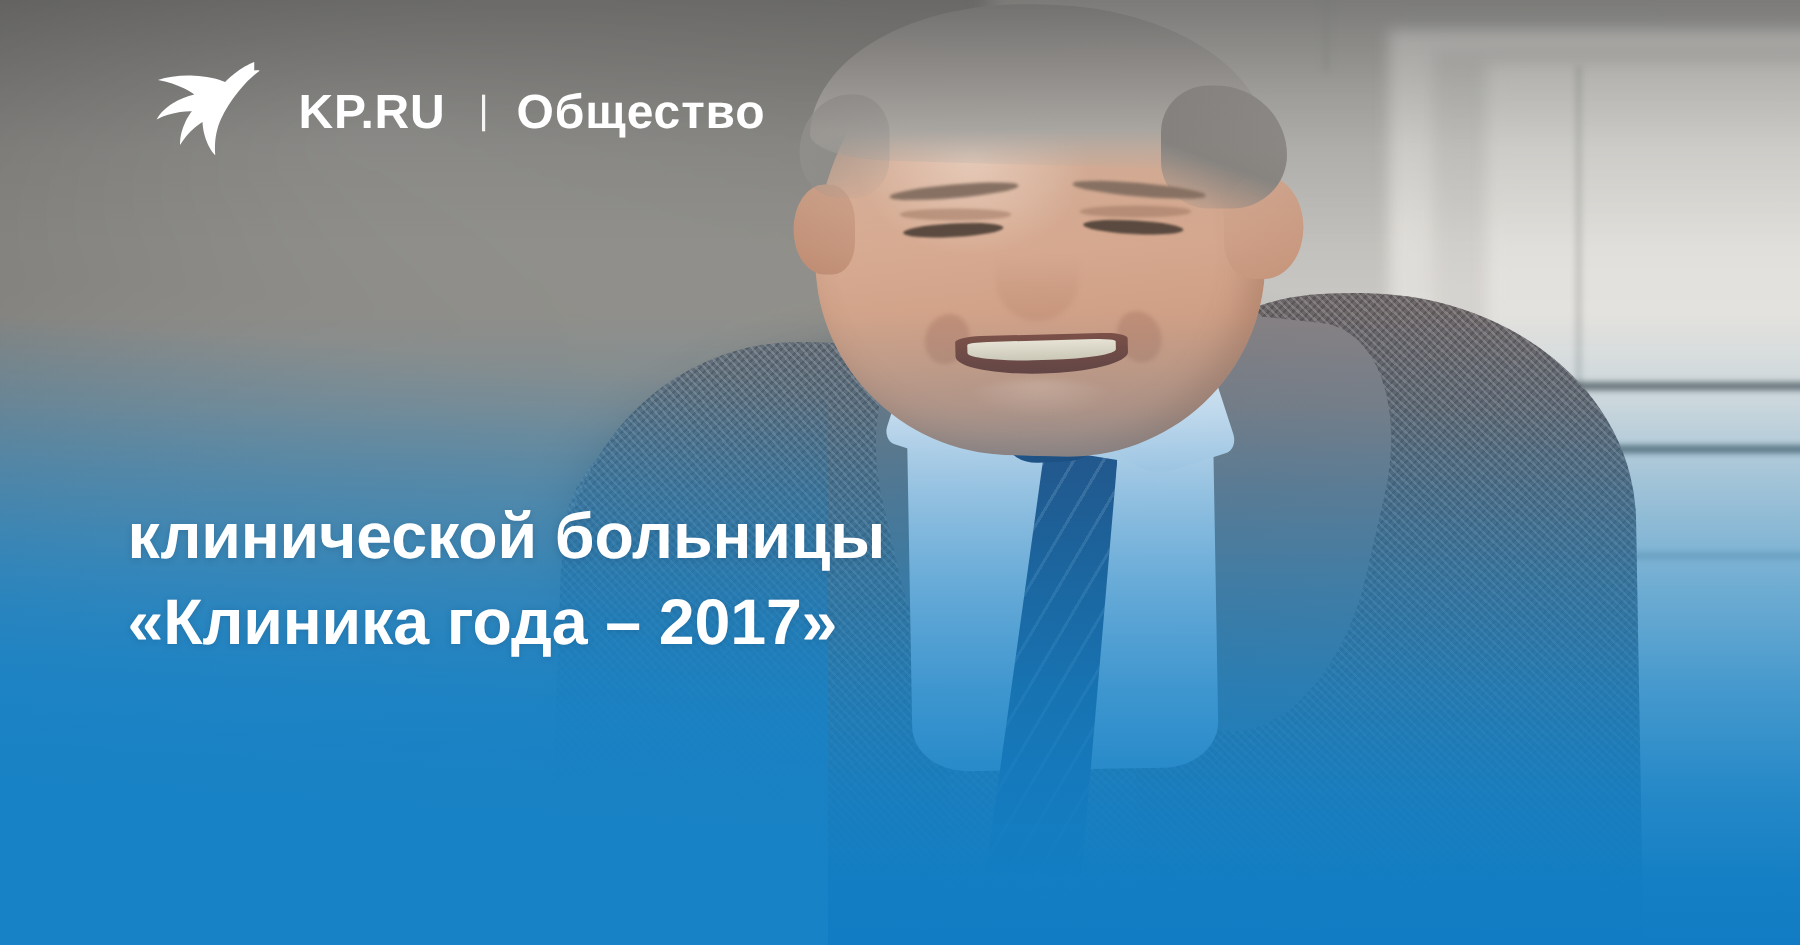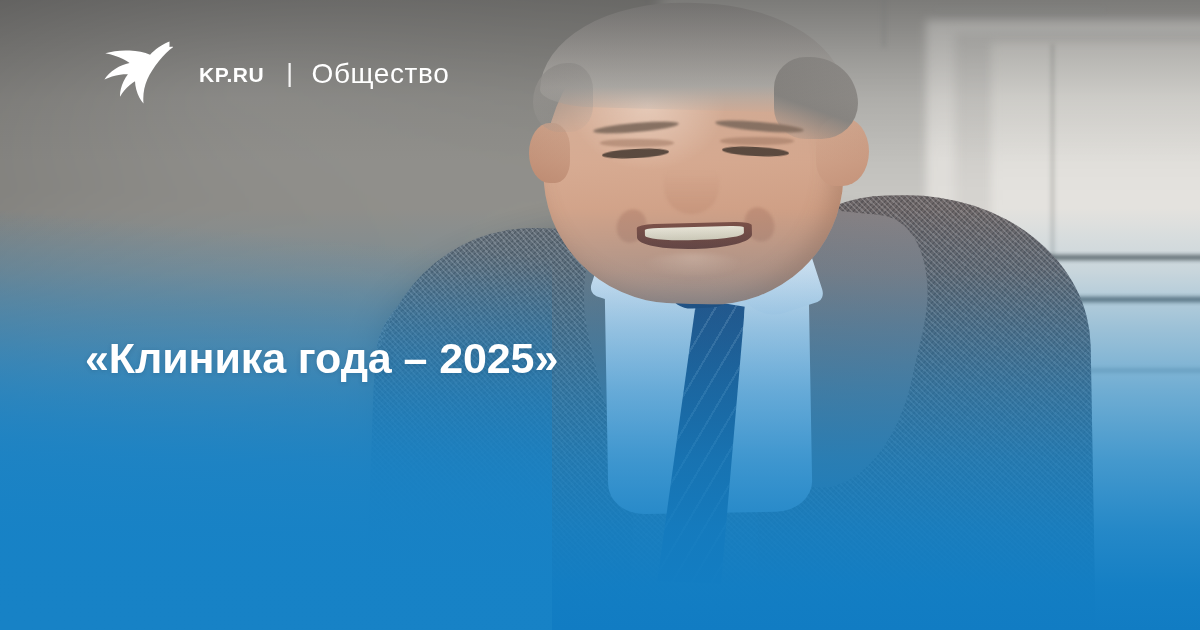--- a/index.html
+++ b/index.html
@@ -256,30 +256,30 @@
     position:absolute; left:95px; top:38px;
     display:flex; align-items:center; gap:26px;
     z-index:6;
   }
   .logo-bird{ width:78px; height:72px; display:block; }
   .brand{
     display:flex; align-items:center;
     color:#fff; letter-spacing:.6px;
   }
   .brand-name{
-    font-size:21px; font-weight:700; letter-spacing:.5px;
+    font-size:32px; font-weight:700; letter-spacing:.5px;
     line-height:1;
   }
   .brand-sep{
     font-size:26px; font-weight:400; line-height:1;
     opacity:.92; margin:0 18px 0 22px;
     transform:translateY(-1px);
   }
   .brand-cat{
-    font-size:28px; font-weight:400; line-height:1;
+    font-size:32px; font-weight:700; line-height:1;
   }
 
   
   .headline{
     position:absolute; left:85px; top:330px; width:1000px;
     z-index:6;
     color:#fff;
     font-size:43px;
     font-weight:700;
     line-height:57px;
@@ -374,16 +374,17 @@
     </span>
 
     <span class="brand">
       <span class="brand-name">KP.RU</span>
       <span class="brand-sep">|</span>
       <span class="brand-cat">Общество</span>
     </span>
   </div>
 
   <h1 class="headline">
-    <span class="ln">«Клиника года – 2025»</span>
+    <span class="ln">клинической больницы</span>
+    <span class="ln">«Клиника года – 2017»</span>
   </h1>
 
 </div>
 
 </body></html>

